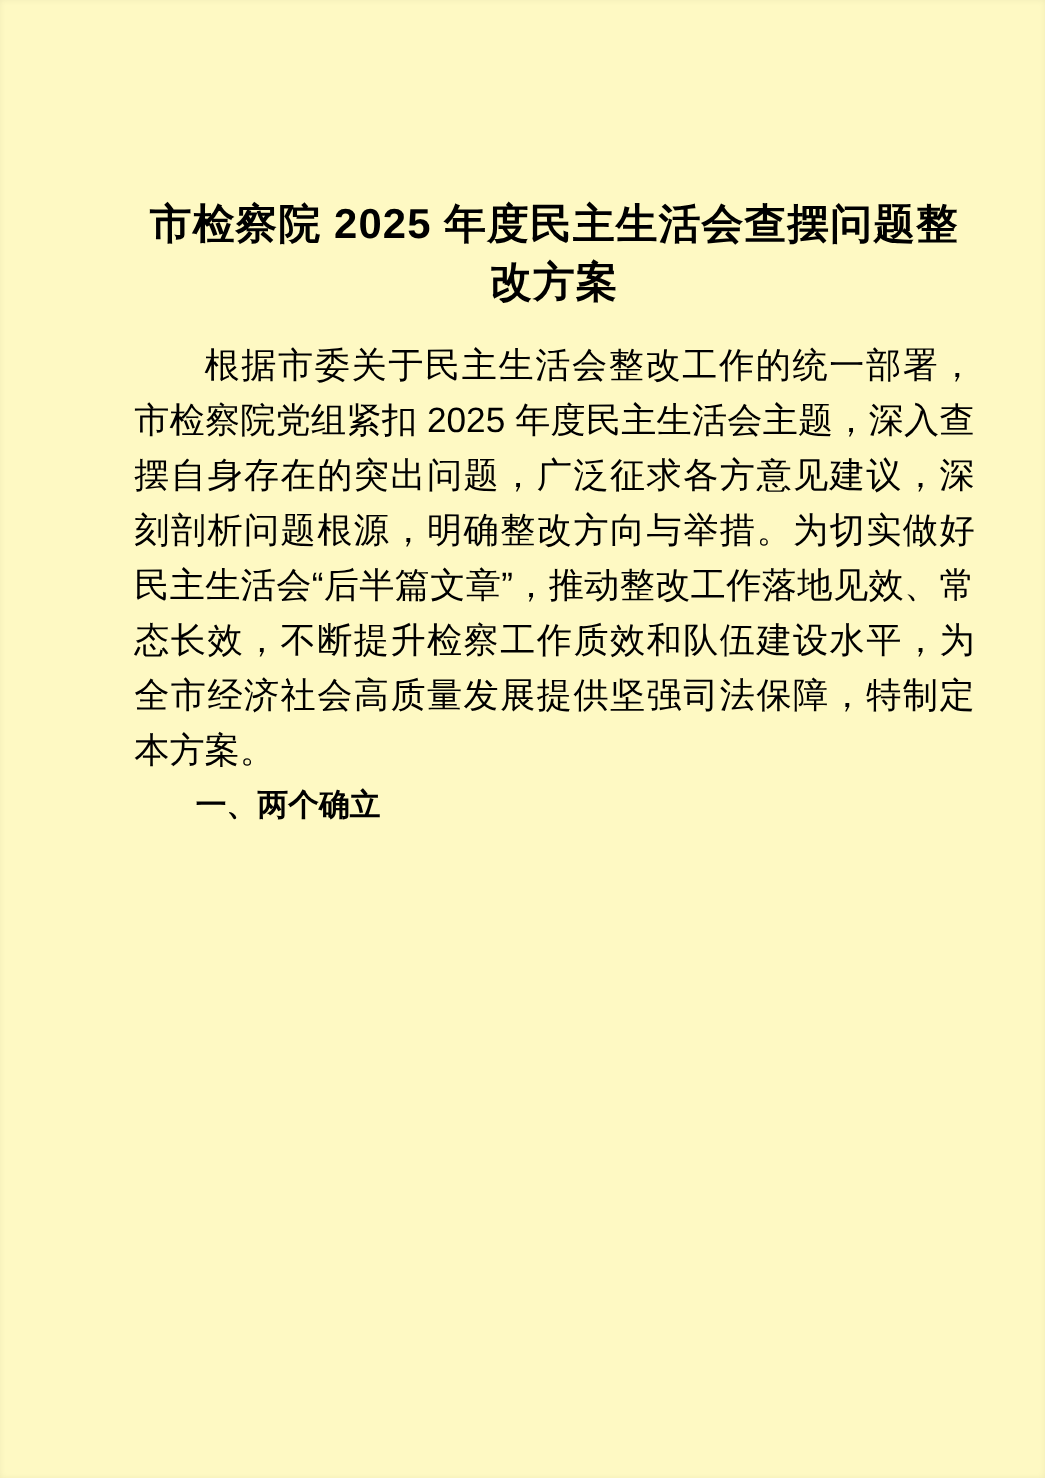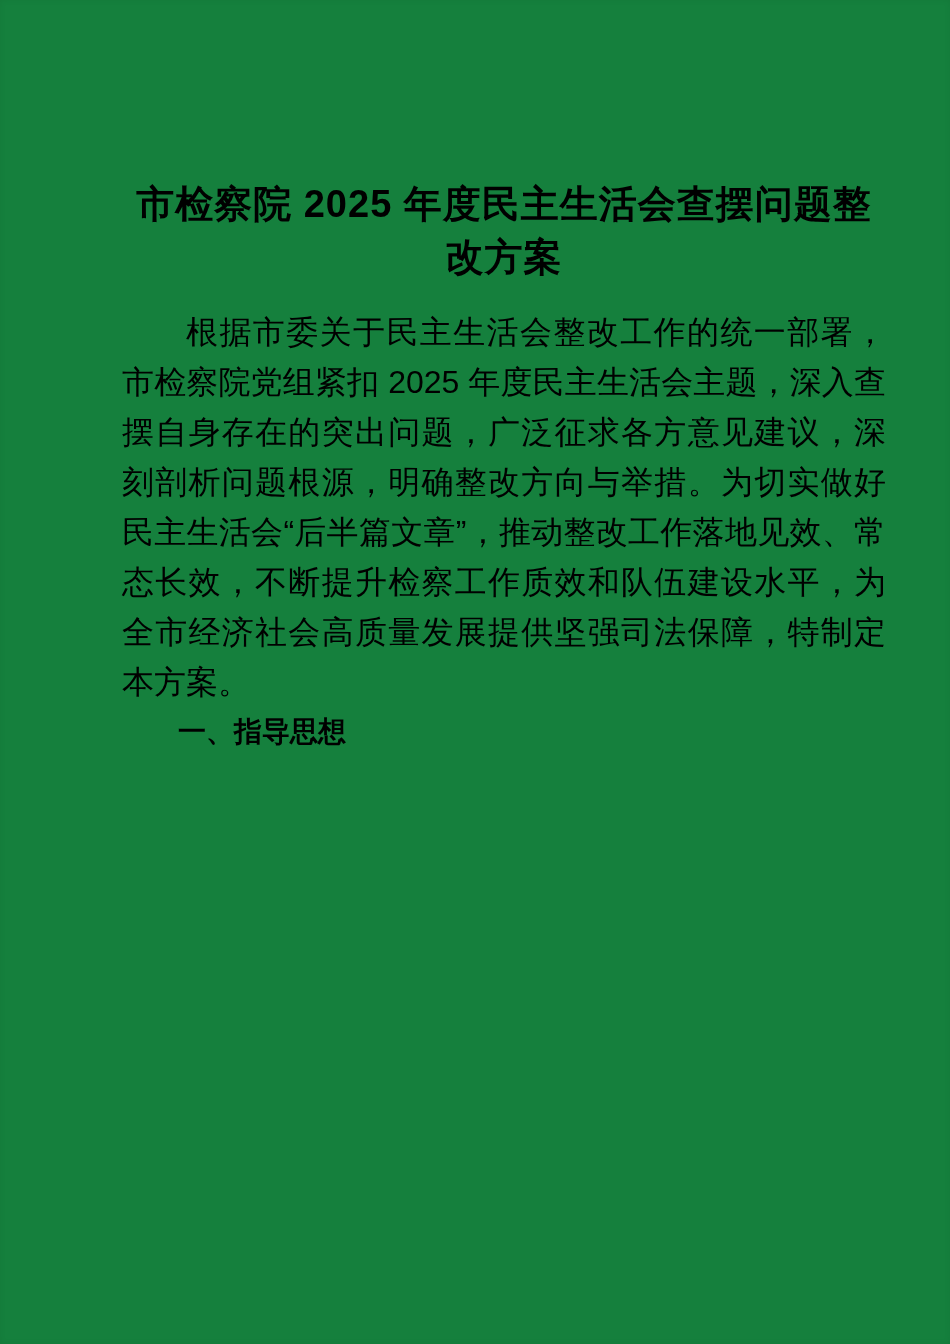--- a/index.html
+++ b/index.html
@@ -5,21 +5,21 @@
   html, body {
     margin: 0;
     padding: 0;
     background: #f5f5f5;
   }
   .doc-page {
     position: relative;
     width: 950px;
     height: 1344px;
     margin: 0 auto;
-    background: #15803d;
+    background: #fef9c3;
     box-sizing: border-box;
     padding: 178px 64px 0 122px;
     font-family: "Liberation Sans", "DejaVu Sans", sans-serif;
     color: #000000;
     overflow: hidden;
     box-shadow: inset 0 0 6px rgba(0,0,0,0.06);
   }
   .doc-title {
     font-size: 38px;
     font-weight: bold;
@@ -46,15 +46,15 @@
   }
 </style>
 </head>
 <body>
 
 <div class="doc-page">
   <h1 class="doc-title">市检察院 2025 年度民主生活会查摆问题整改方案</h1>
 
   <p class="doc-para">根据市委关于民主生活会整改工作的统一部署，市检察院党组紧扣 2025 年度民主生活会主题，深入查摆自身存在的突出问题，广泛征求各方意见建议，深刻剖析问题根源，明确整改方向与举措。为切实做好民主生活会“后半篇文章”，推动整改工作落地见效、常态长效，不断提升检察工作质效和队伍建设水平，为全市经济社会高质量发展提供坚强司法保障，特制定本方案。</p>
 
-  <p class="doc-heading">一、指导思想</p>
+  <p class="doc-heading">一、两个确立</p>
 
 </div>
 
 </body></html>

